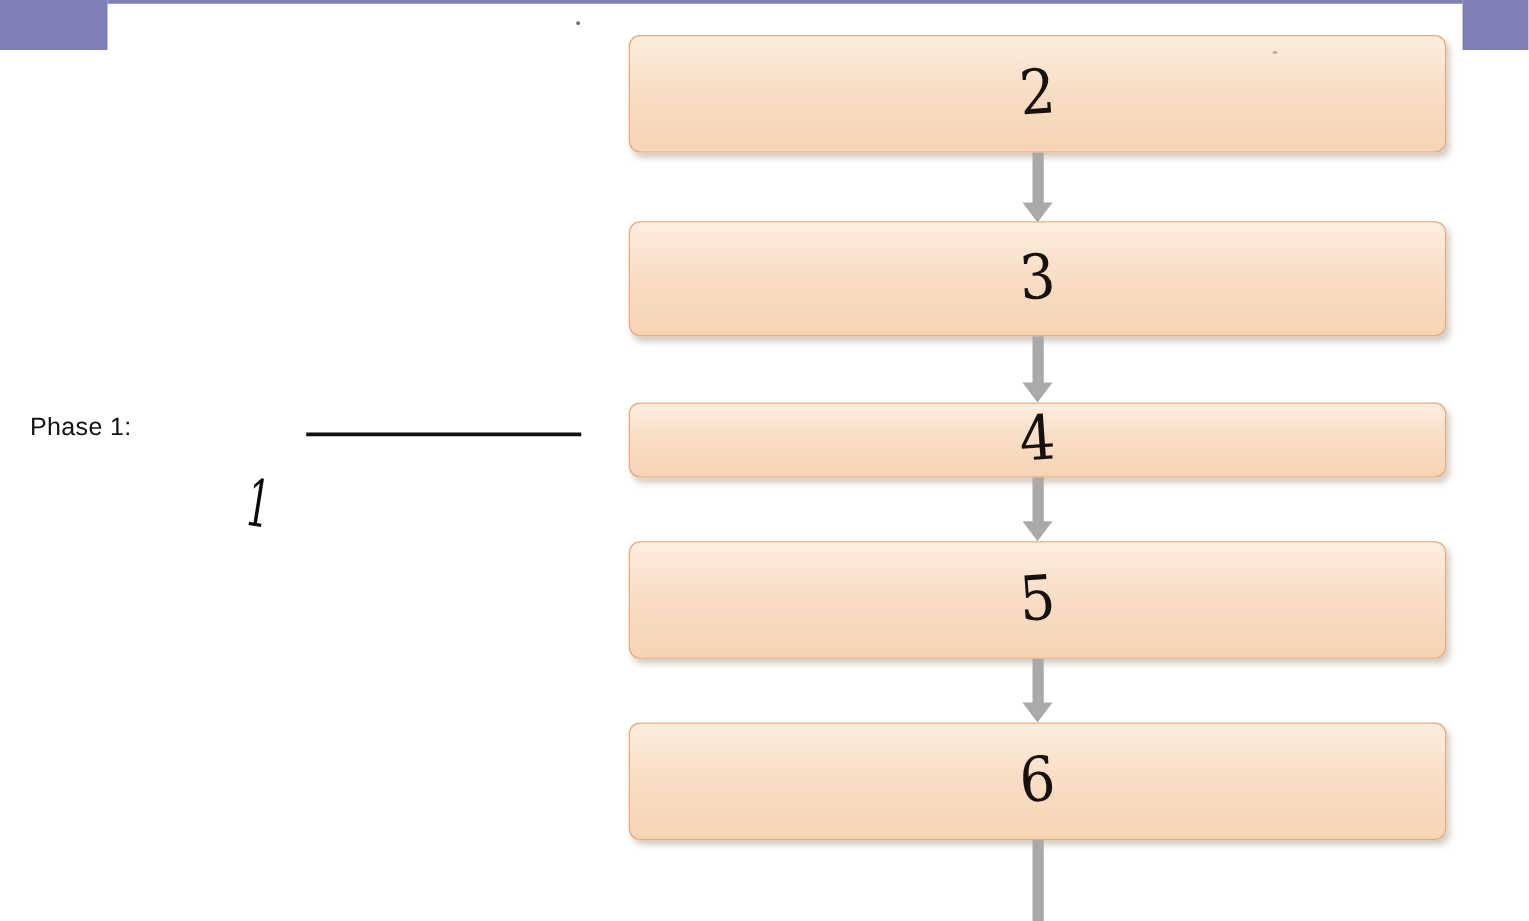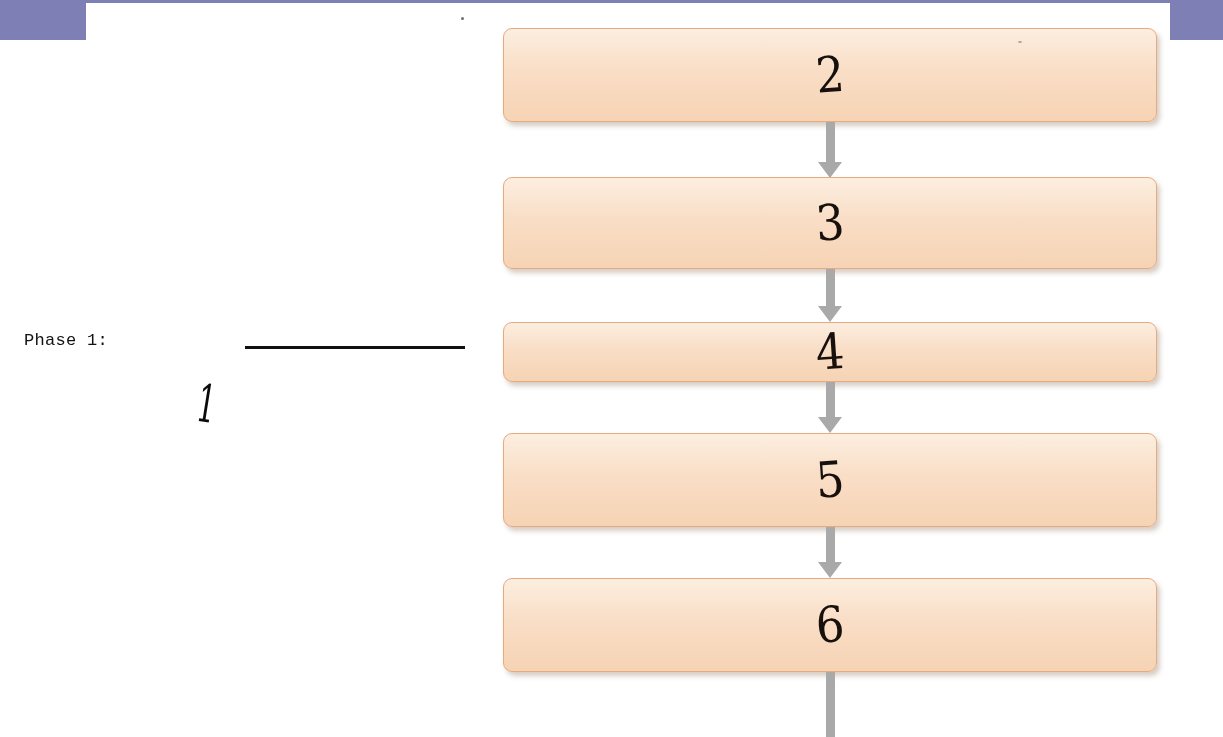--- a/index.html
+++ b/index.html
@@ -36,22 +36,22 @@
     width: 1084px;
     height: 3px;
     background: #7D7FB5;
   }
 
   
   .phase-label {
     position: absolute;
     left: 24px;
     top: 331px;
-    font-family: Liberation Mono, monospace;
-    font-size: 17px;
+    font-family: Liberation Sans, sans-serif;
+    font-size: 20px;
     color: #111111;
     letter-spacing: 0.3px;
     white-space: nowrap;
   }
 
   .phase-rule {
     position: absolute;
     left: 245px;
     top: 346px;
     width: 220px;

